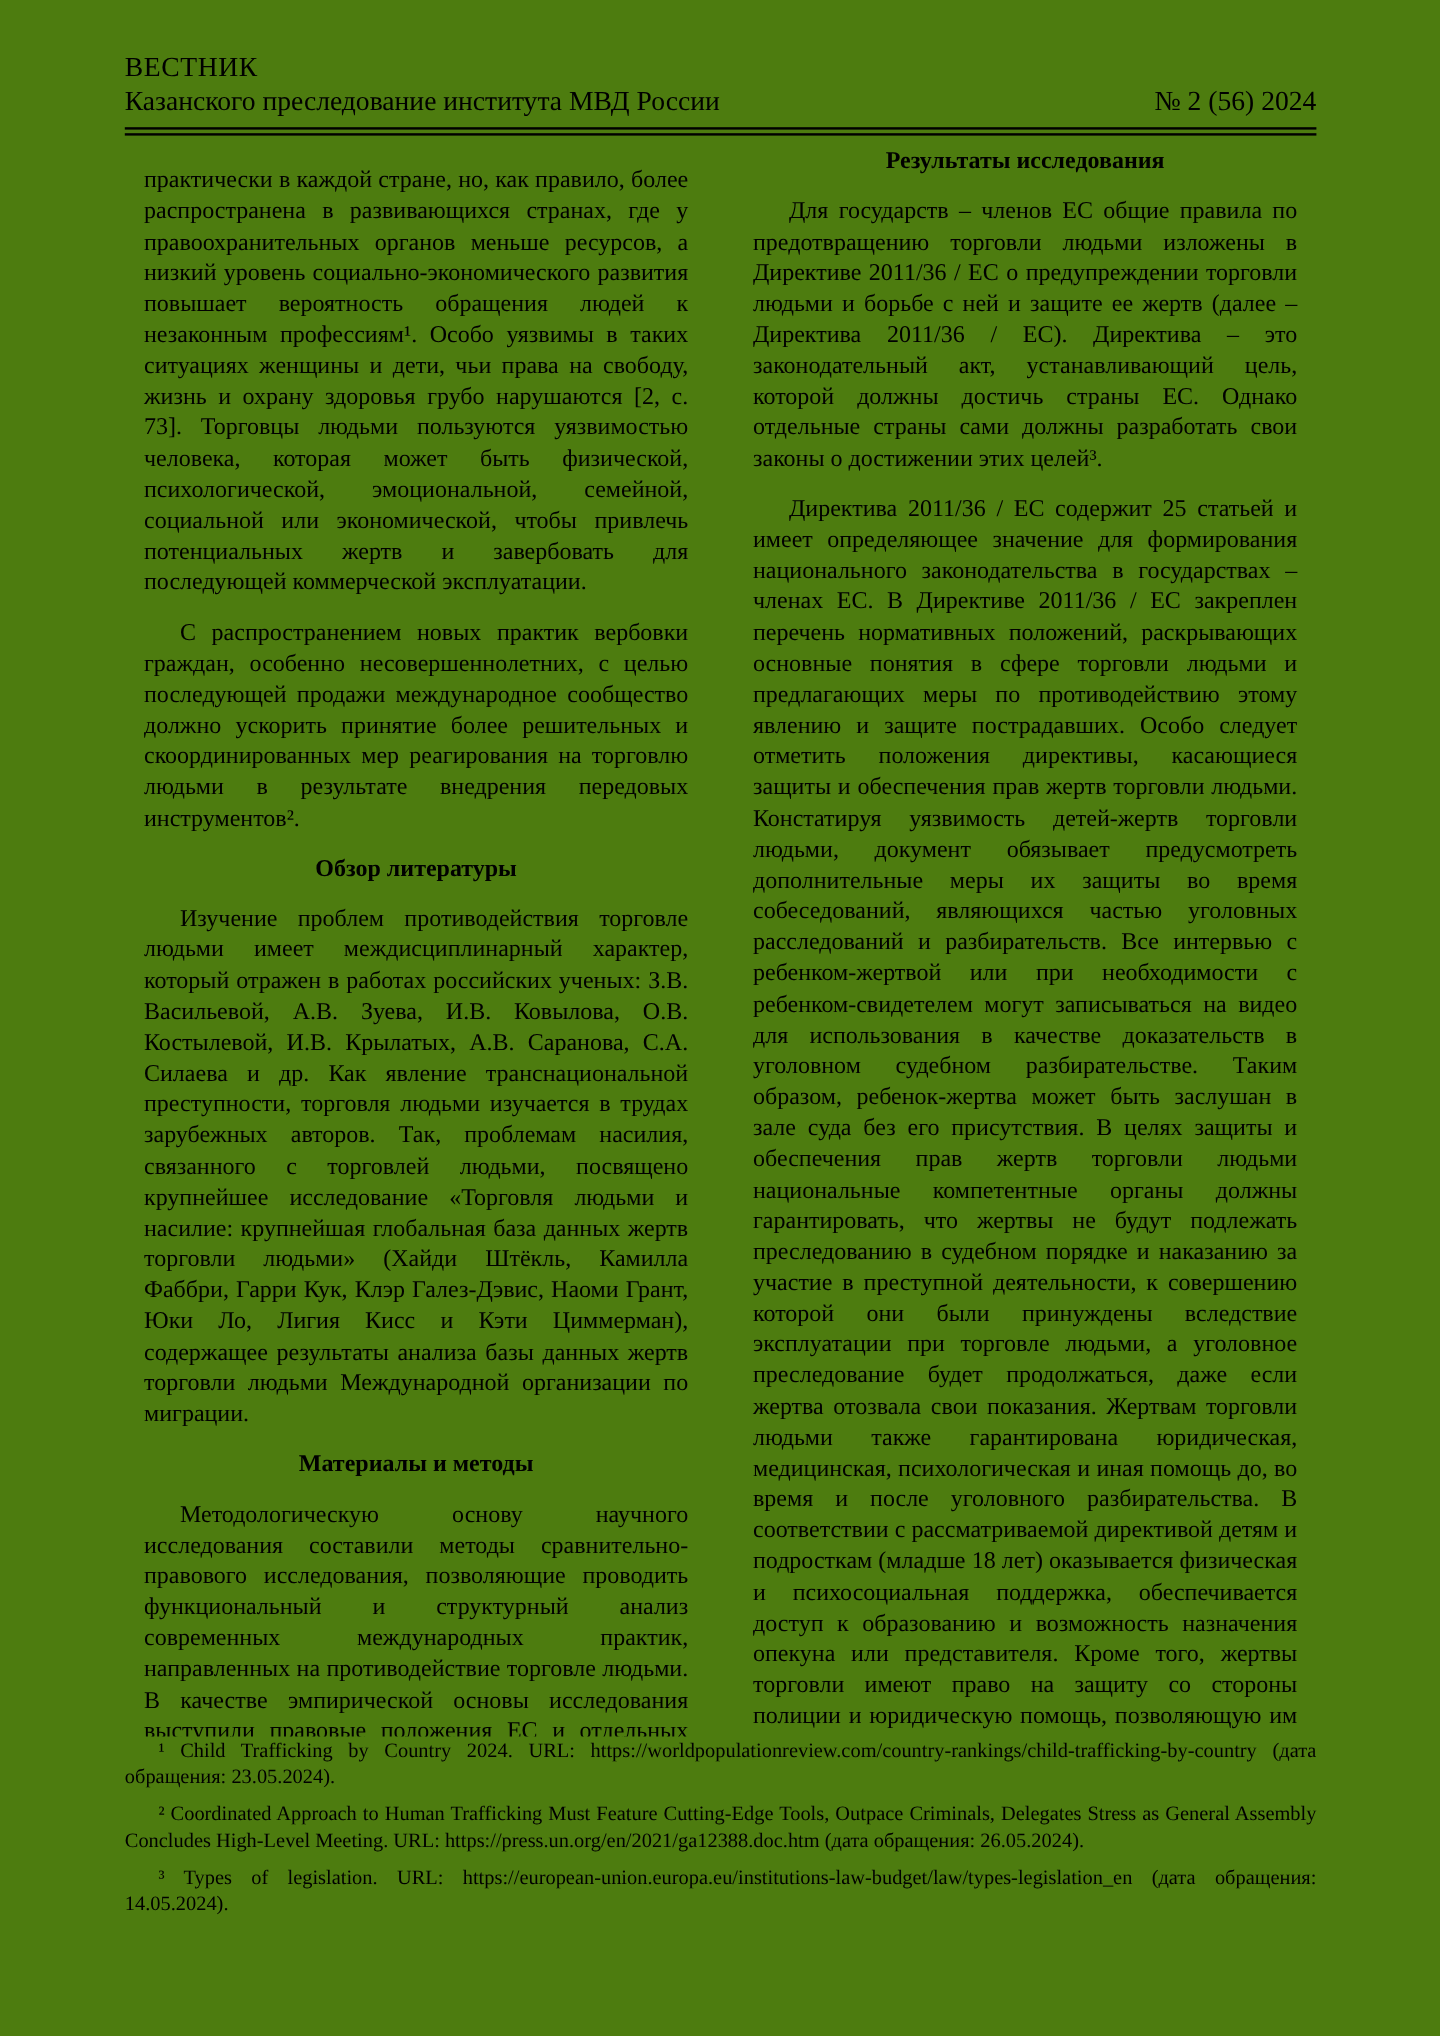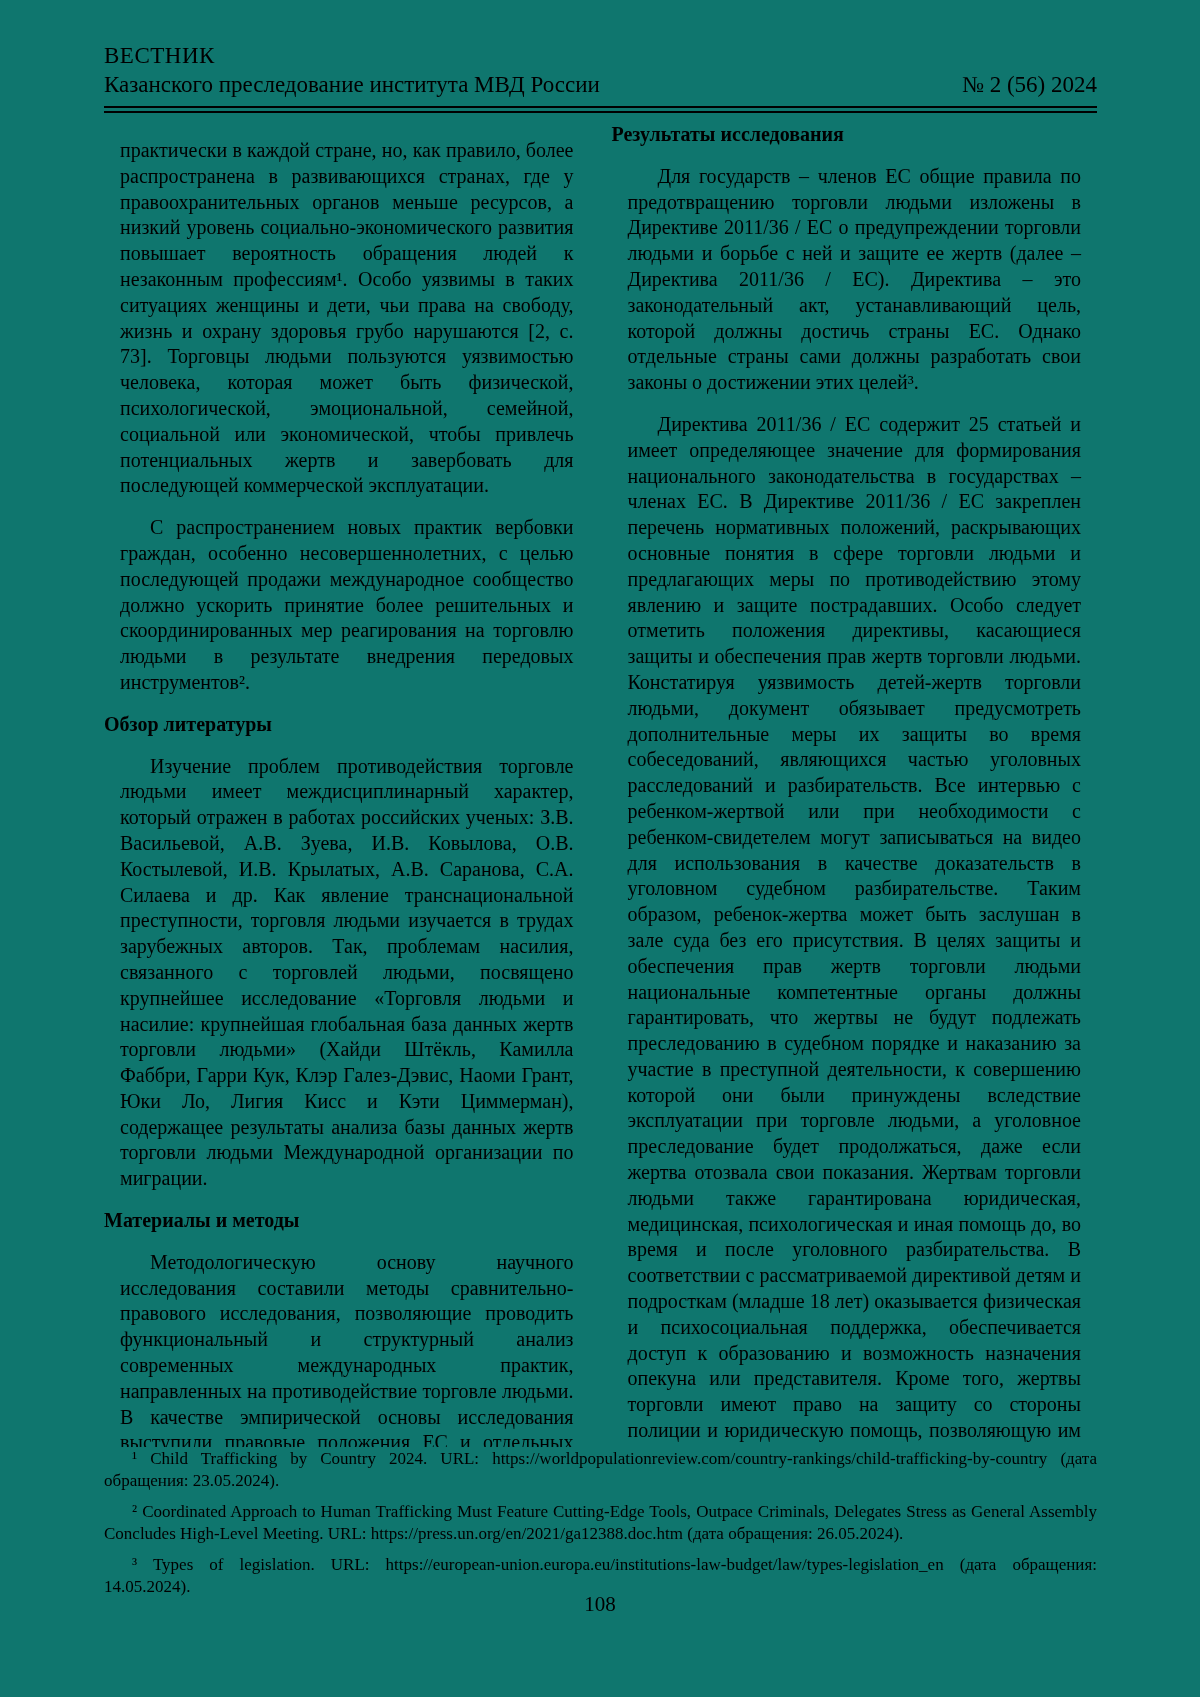--- a/index.html
+++ b/index.html
@@ -5,21 +5,21 @@
   html, body {
     margin: 0;
     padding: 0;
     background: #ffffff;
   }
   .page {
     position: relative;
     width: 1200px;
     height: 1697px;
     margin: 0 auto;
-    background: #0f766e;
+    background: #4d7c0f;
     color: #000000;
     font-family: "Liberation Serif", "DejaVu Serif", serif;
     box-sizing: border-box;
     overflow: hidden;
   }
   
   .header {
     position: absolute;
     top: 42px;
     left: 104px;
@@ -64,20 +64,21 @@
   }
   .column p.para {
     margin: 16px;
   }
   .column p.para.indent {
     text-indent: 30px;
   }
   .column .col-heading {
     margin: 0;
     font-weight: bold;
+    text-align: center;
     font-size: 20px;
     line-height: 25.8px;
   }
   
   .footnotes {
     position: absolute;
     top: 1448px;
     left: 104px;
     right: 103px;
     font-size: 17px;
@@ -127,15 +128,14 @@
         <p class="para indent">Директива 2011/36 / ЕС содержит 25 статьей и имеет определяющее значение для формирования национального законодательства в государствах – членах ЕС. В Директиве 2011/36 / ЕС закреплен перечень нормативных положений, раскрывающих основные понятия в сфере торговли людьми и предлагающих меры по противодействию этому явлению и защите пострадавших. Особо следует отметить положения директивы, касающиеся защиты и обеспечения прав жертв торговли людьми. Констатируя уязвимость детей-жертв торговли людьми, документ обязывает предусмотреть дополнительные меры их защиты во время собеседований, являющихся частью уголовных расследований и разбирательств. Все интервью с ребенком-жертвой или при необходимости с ребенком-свидетелем могут записываться на видео для использования в качестве доказательств в уголовном судебном разбирательстве. Таким образом, ребенок-жертва может быть заслушан в зале суда без его присутствия. В целях защиты и обеспечения прав жертв торговли людьми национальные компетентные органы должны гарантировать, что жертвы не будут подлежать преследованию в судебном порядке и наказанию за участие в преступной деятельности, к совершению которой они были принуждены вследствие эксплуатации при торговле людьми, а уголовное преследование будет продолжаться, даже если жертва отозвала свои показания. Жертвам торговли людьми также гарантирована юридическая, медицинская, психологическая и иная помощь до, во время и после уголовного разбирательства. В соответствии с рассматриваемой директивой детям и подросткам (младше 18 лет) оказывается физическая и психосоциальная поддержка, обеспечивается доступ к образованию и возможность назначения опекуна или представителя. Кроме того, жертвы торговли имеют право на защиту со стороны полиции и юридическую помощь, позволяющую им тре-</p>
       </div>
   </div>
 
   <div class="footnotes">
       <p class="footnote">¹ Child Trafficking by Country 2024. URL: https://worldpopulationreview.com/country-rankings/child-trafficking-by-country (дата обращения: 23.05.2024).</p>
       <p class="footnote">² Coordinated Approach to Human Trafficking Must Feature Cutting-Edge Tools, Outpace Criminals, Delegates Stress as General Assembly Concludes High-Level Meeting. URL: https://press.un.org/en/2021/ga12388.doc.htm (дата обращения: 26.05.2024).</p>
       <p class="footnote">³ Types of legislation. URL: https://european-union.europa.eu/institutions-law-budget/law/types-legislation_en (дата обращения: 14.05.2024).</p>
     </div>
 
-  <div class="page-number">108</div>
 
 </div>
 
 </body></html>

